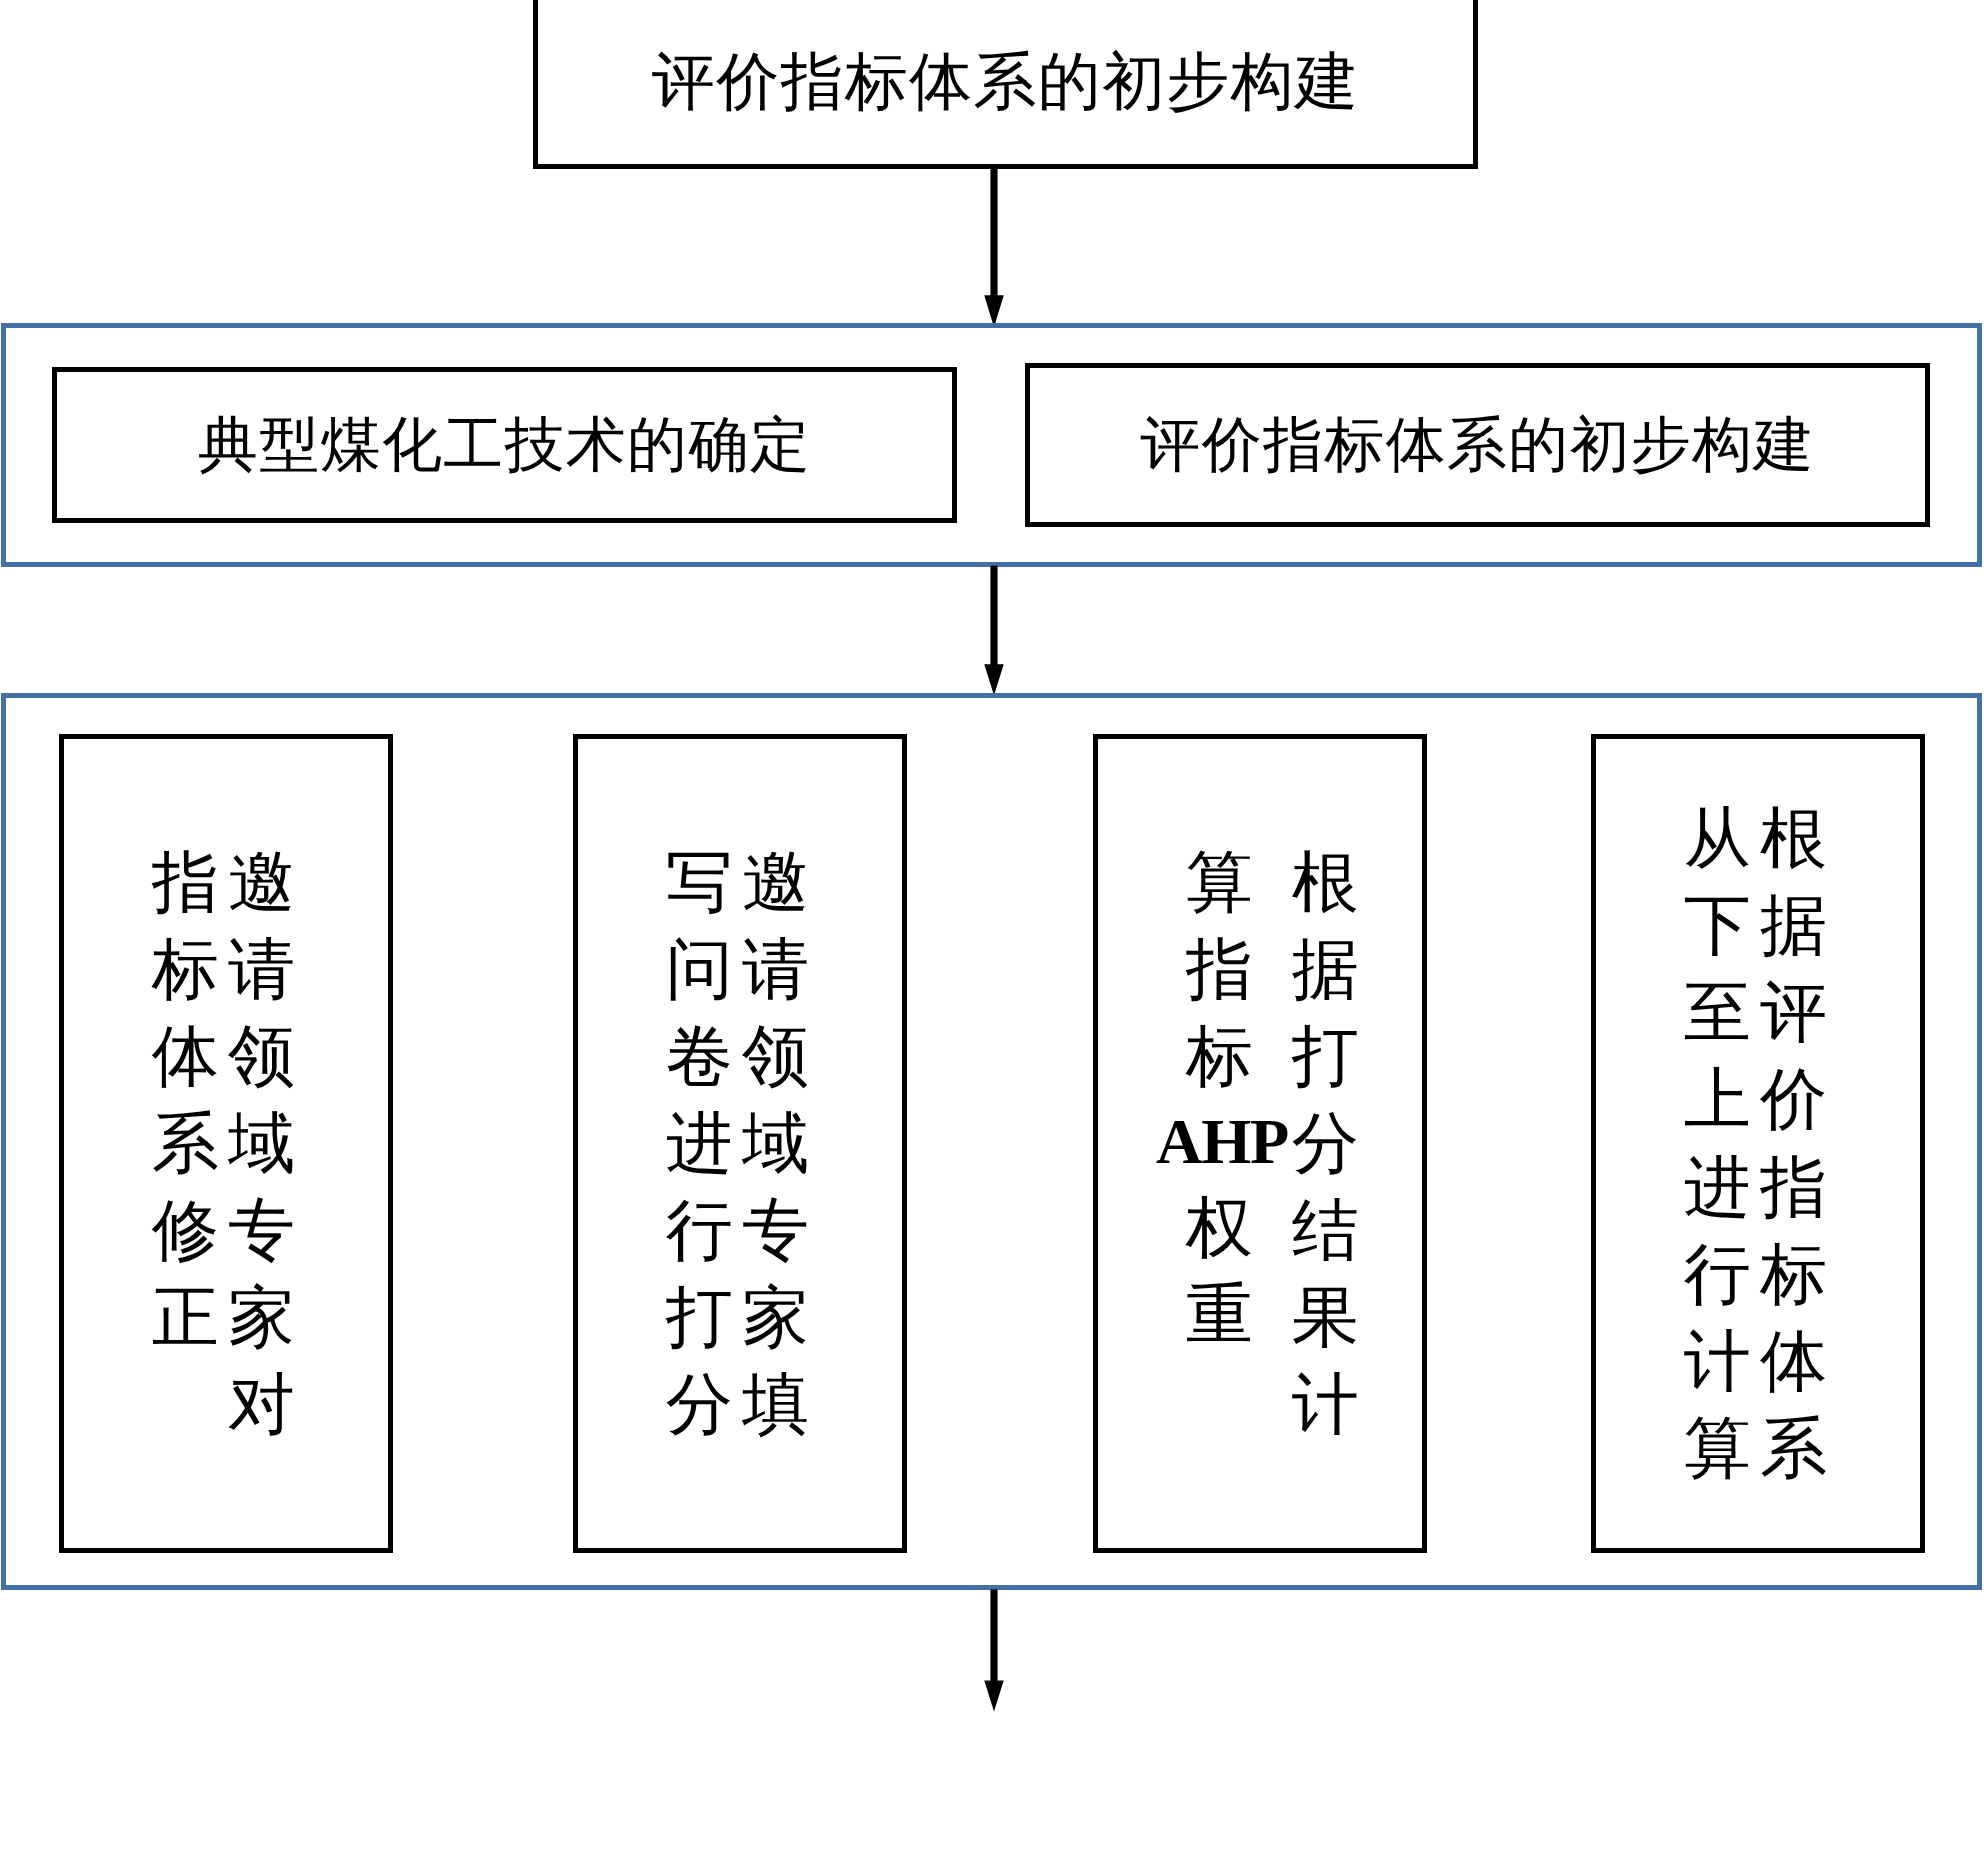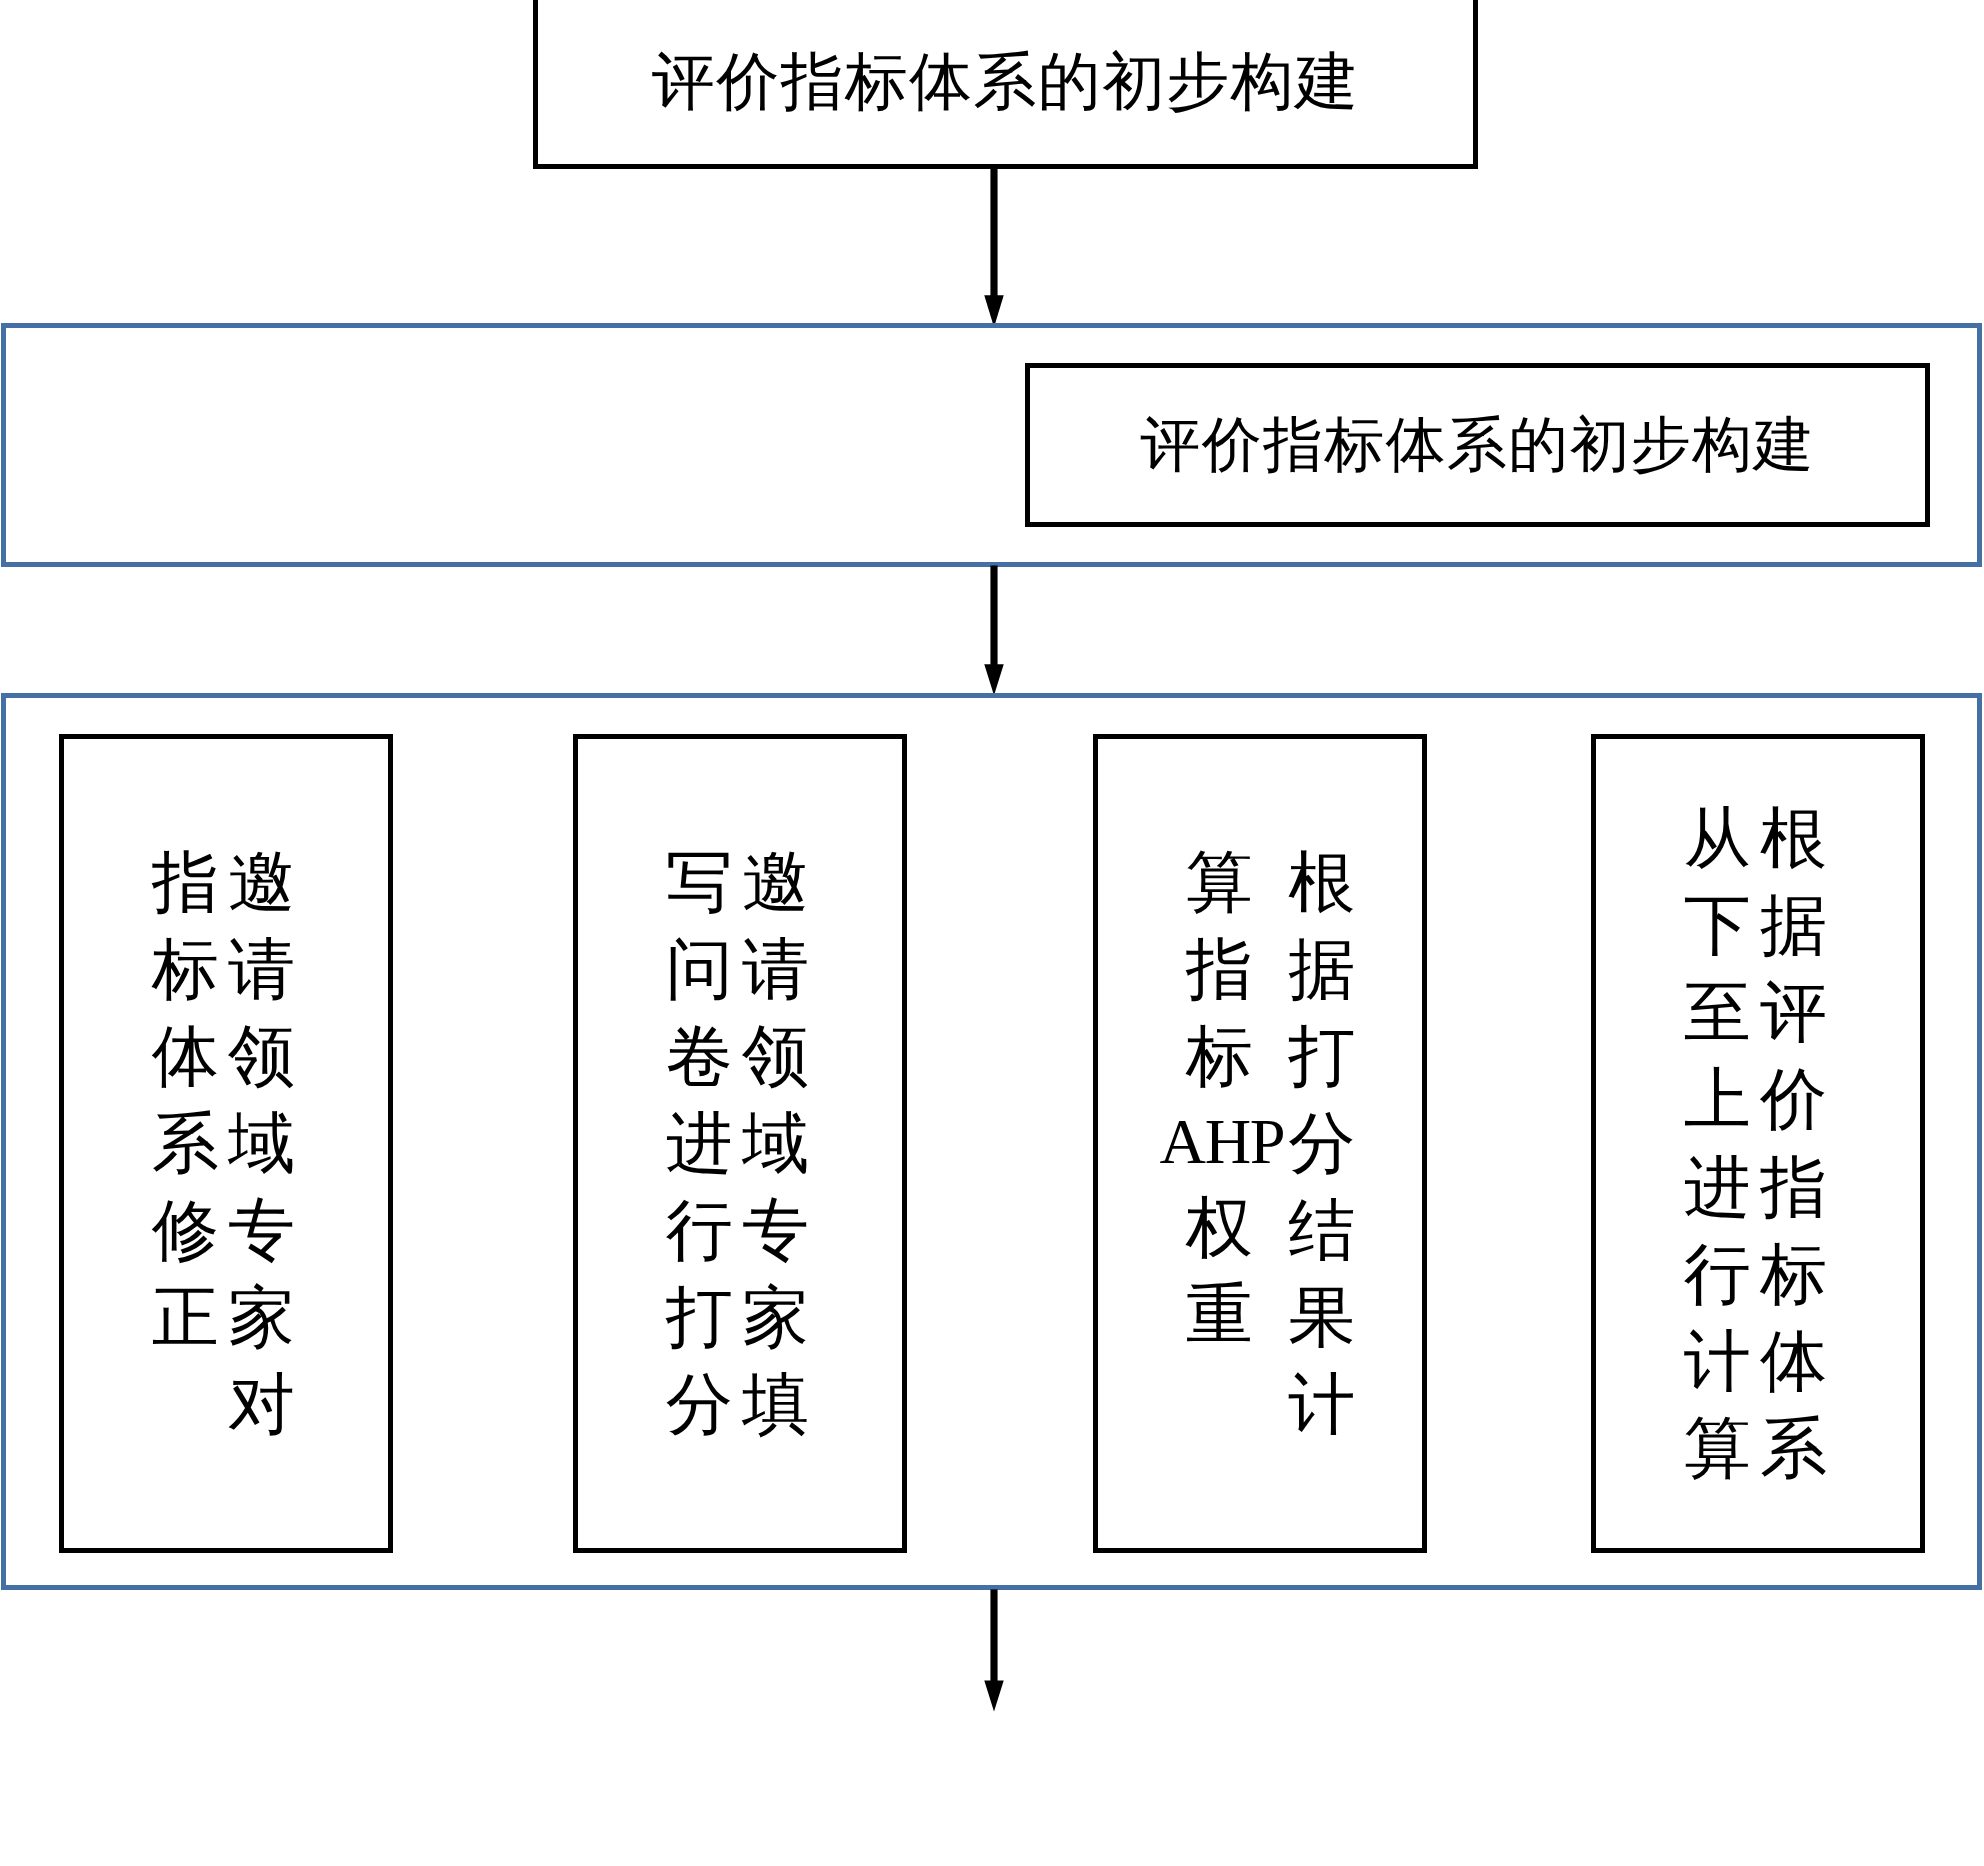--- a/index.html
+++ b/index.html
@@ -137,20 +137,23 @@
 
   <div class="arrow" id="arrow-1">
     <svg width="26" height="161" viewBox="0 0 40 245" aria-hidden="true">
       <line x1="20" y1="0" x2="20" y2="212" stroke="#000000" stroke-width="11"></line>
       <polygon points="20,245 5,196 35,196" fill="#000000"></polygon>
     </svg>
   </div>
 
   <div class="group" id="group-row2"></div>
 
+  <div class="node" id="node-tech">
+    <span class="node-label">典型煤化工技术的确定</span>
+  </div>
 
   <div class="node" id="node-index">
     <span class="node-label">评价指标体系的初步构建</span>
   </div>
 
   <div class="arrow" id="arrow-2">
     <svg width="26" height="131" viewBox="0 0 40 200" aria-hidden="true">
       <line x1="20" y1="0" x2="20" y2="168" stroke="#000000" stroke-width="11"></line>
       <polygon points="20,200 5,152 35,152" fill="#000000"></polygon>
     </svg>
@@ -216,21 +219,21 @@
             <span style="line-height: 1.3;">打</span>
             <span style="line-height: 1.3;">分</span>
             <span style="line-height: 1.3;">结</span>
             <span style="line-height: 1.3;">果</span>
             <span style="line-height: 1.3;">计</span>
           </span>
           <span style="display: flex; flex-direction: column; align-items: center;">
             <span style="line-height: 1.3;">算</span>
             <span style="line-height: 1.3;">指</span>
             <span style="line-height: 1.3;">标</span>
-            <span style="line-height: 1.3; font-weight: normal; font-size: 0.96em; letter-spacing: -1.3px;">AHP</span>
+            <span style="line-height: 1.3; font-weight: bold; font-size: 0.96em; letter-spacing: -1.3px;">AHP</span>
             <span style="line-height: 1.3;">权</span>
             <span style="line-height: 1.3;">重</span>
           </span>
         </span>
       </span>
   </div>
 
   <div class="node vnode" id="node-bottom-up">
     <span class="vtext" style="writing-mode: horizontal-tb; display: flex; align-items: center; justify-content: center; width: 100%; height: 100%;">
         <span style="display: flex; flex-direction: row-reverse; justify-content: center; align-items: flex-start; gap: 3.9px; writing-mode: horizontal-tb;">

